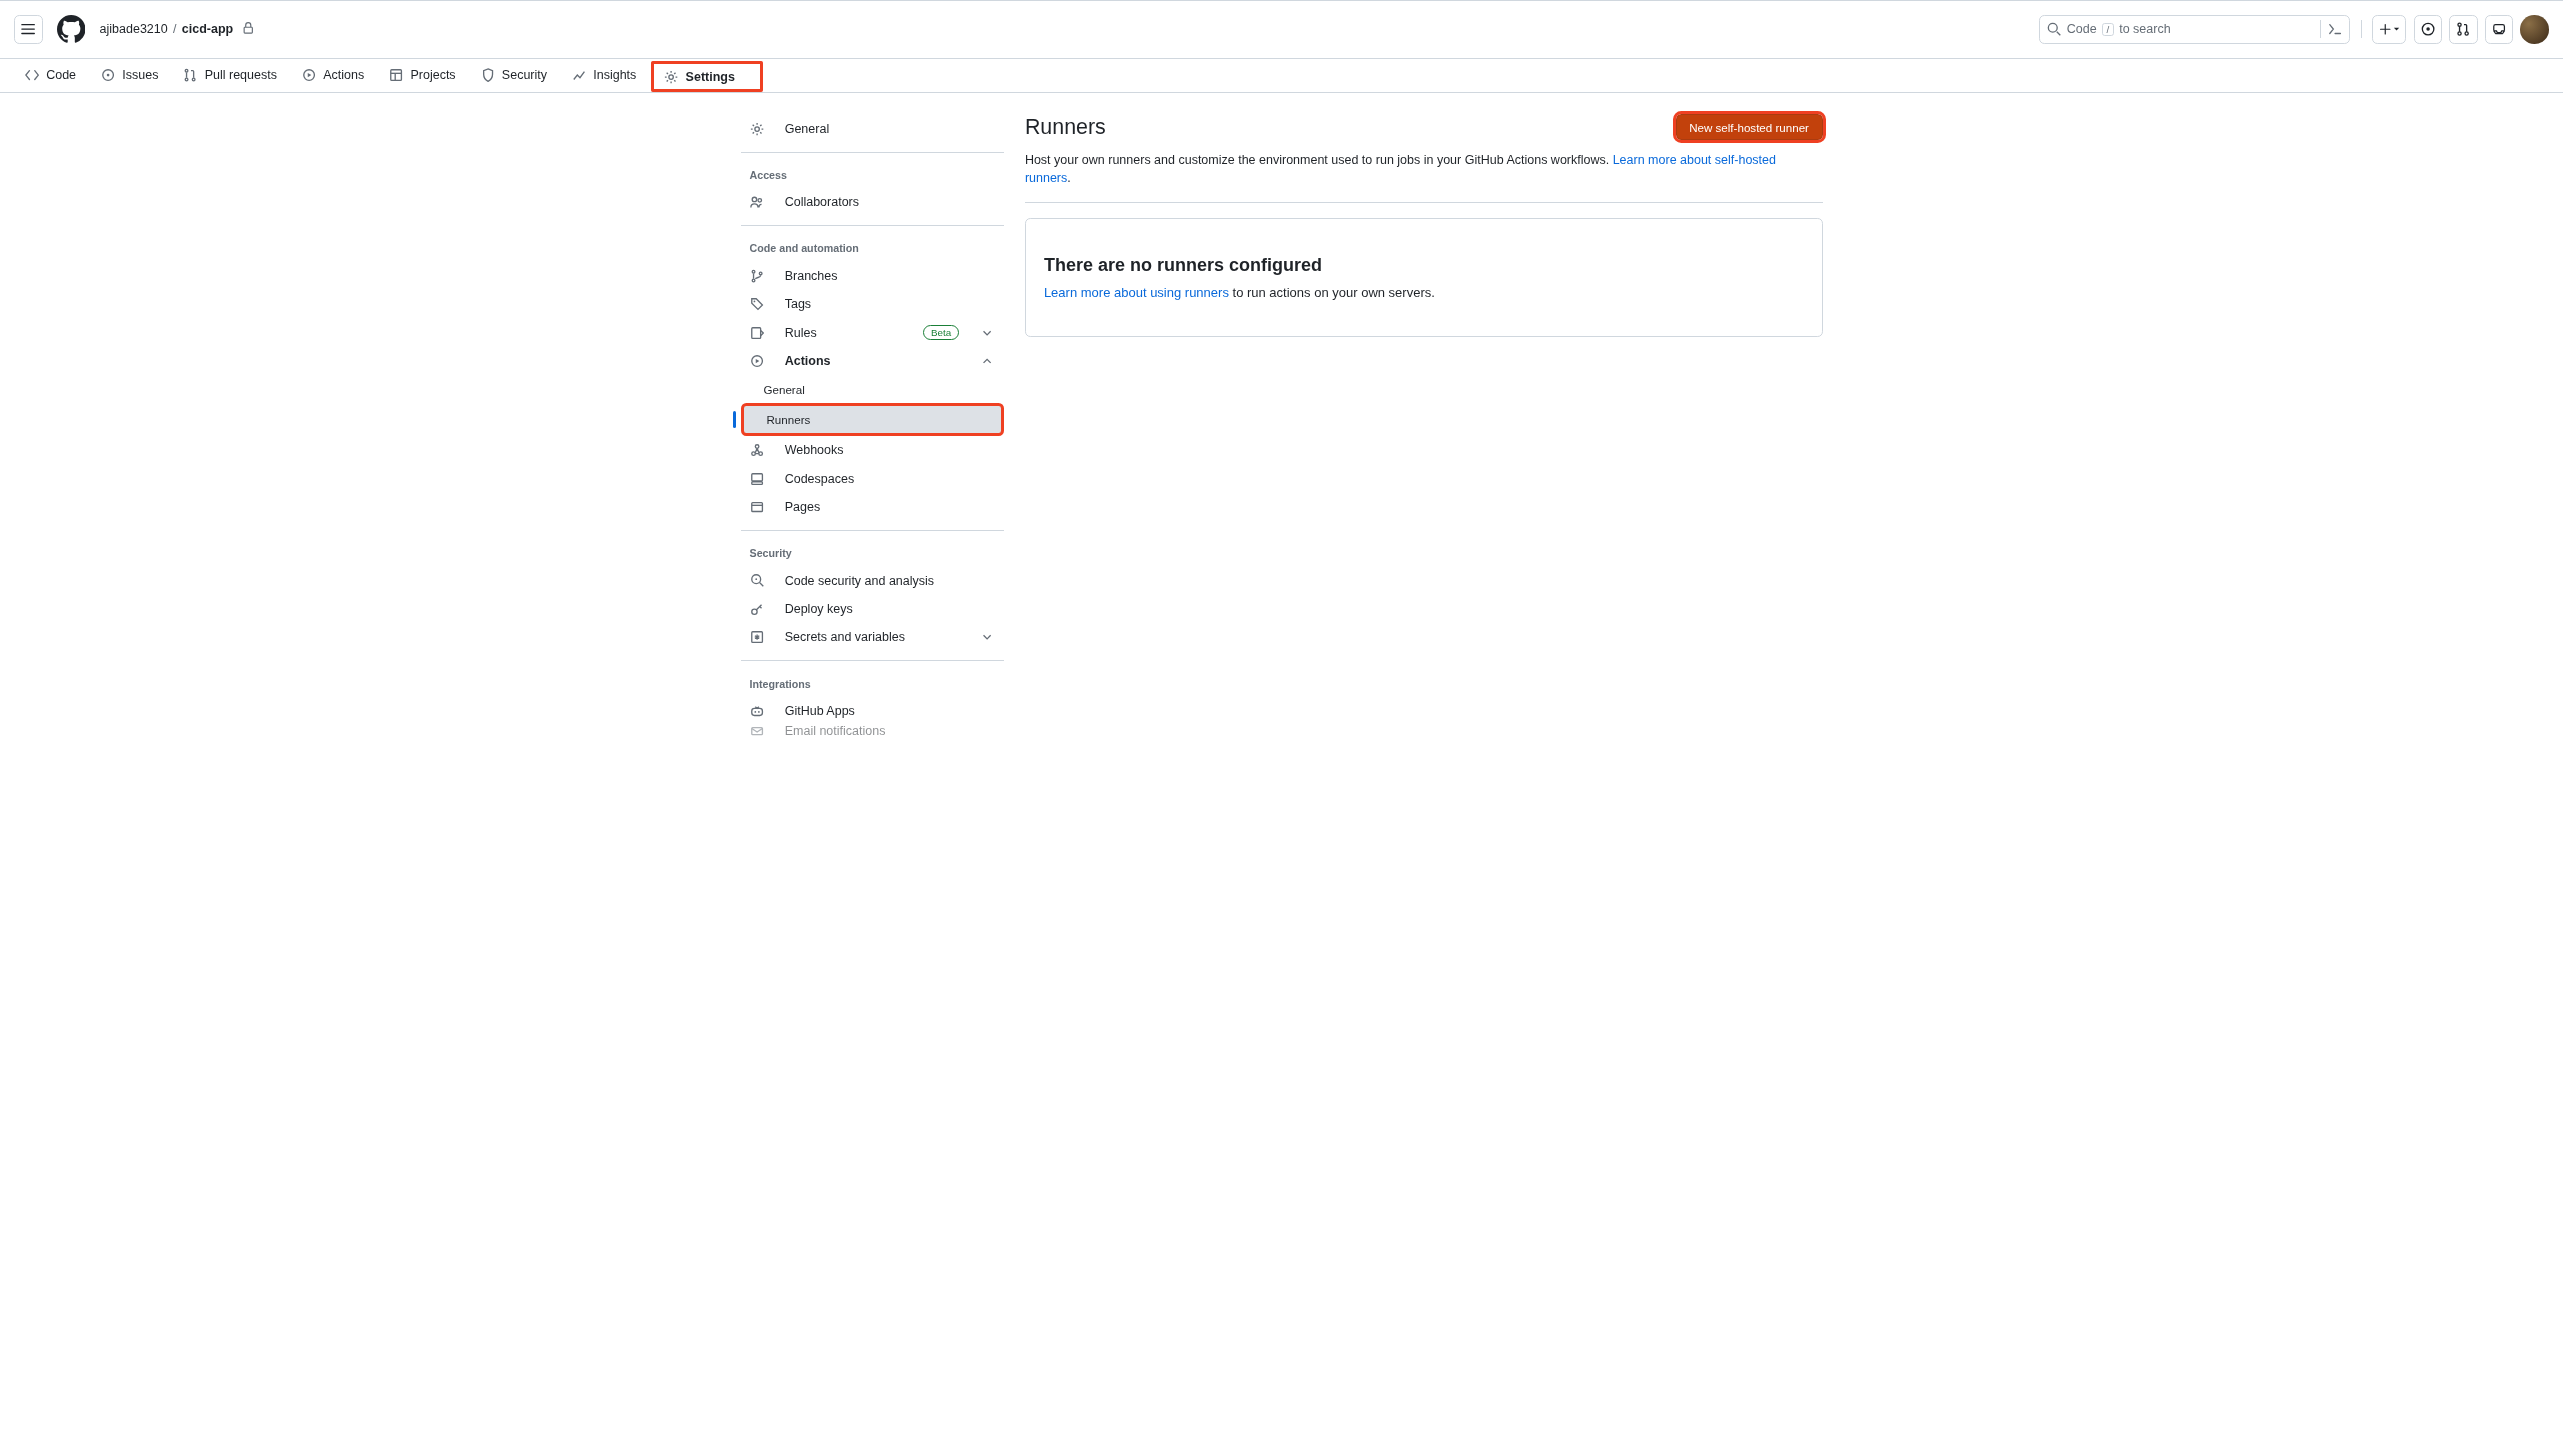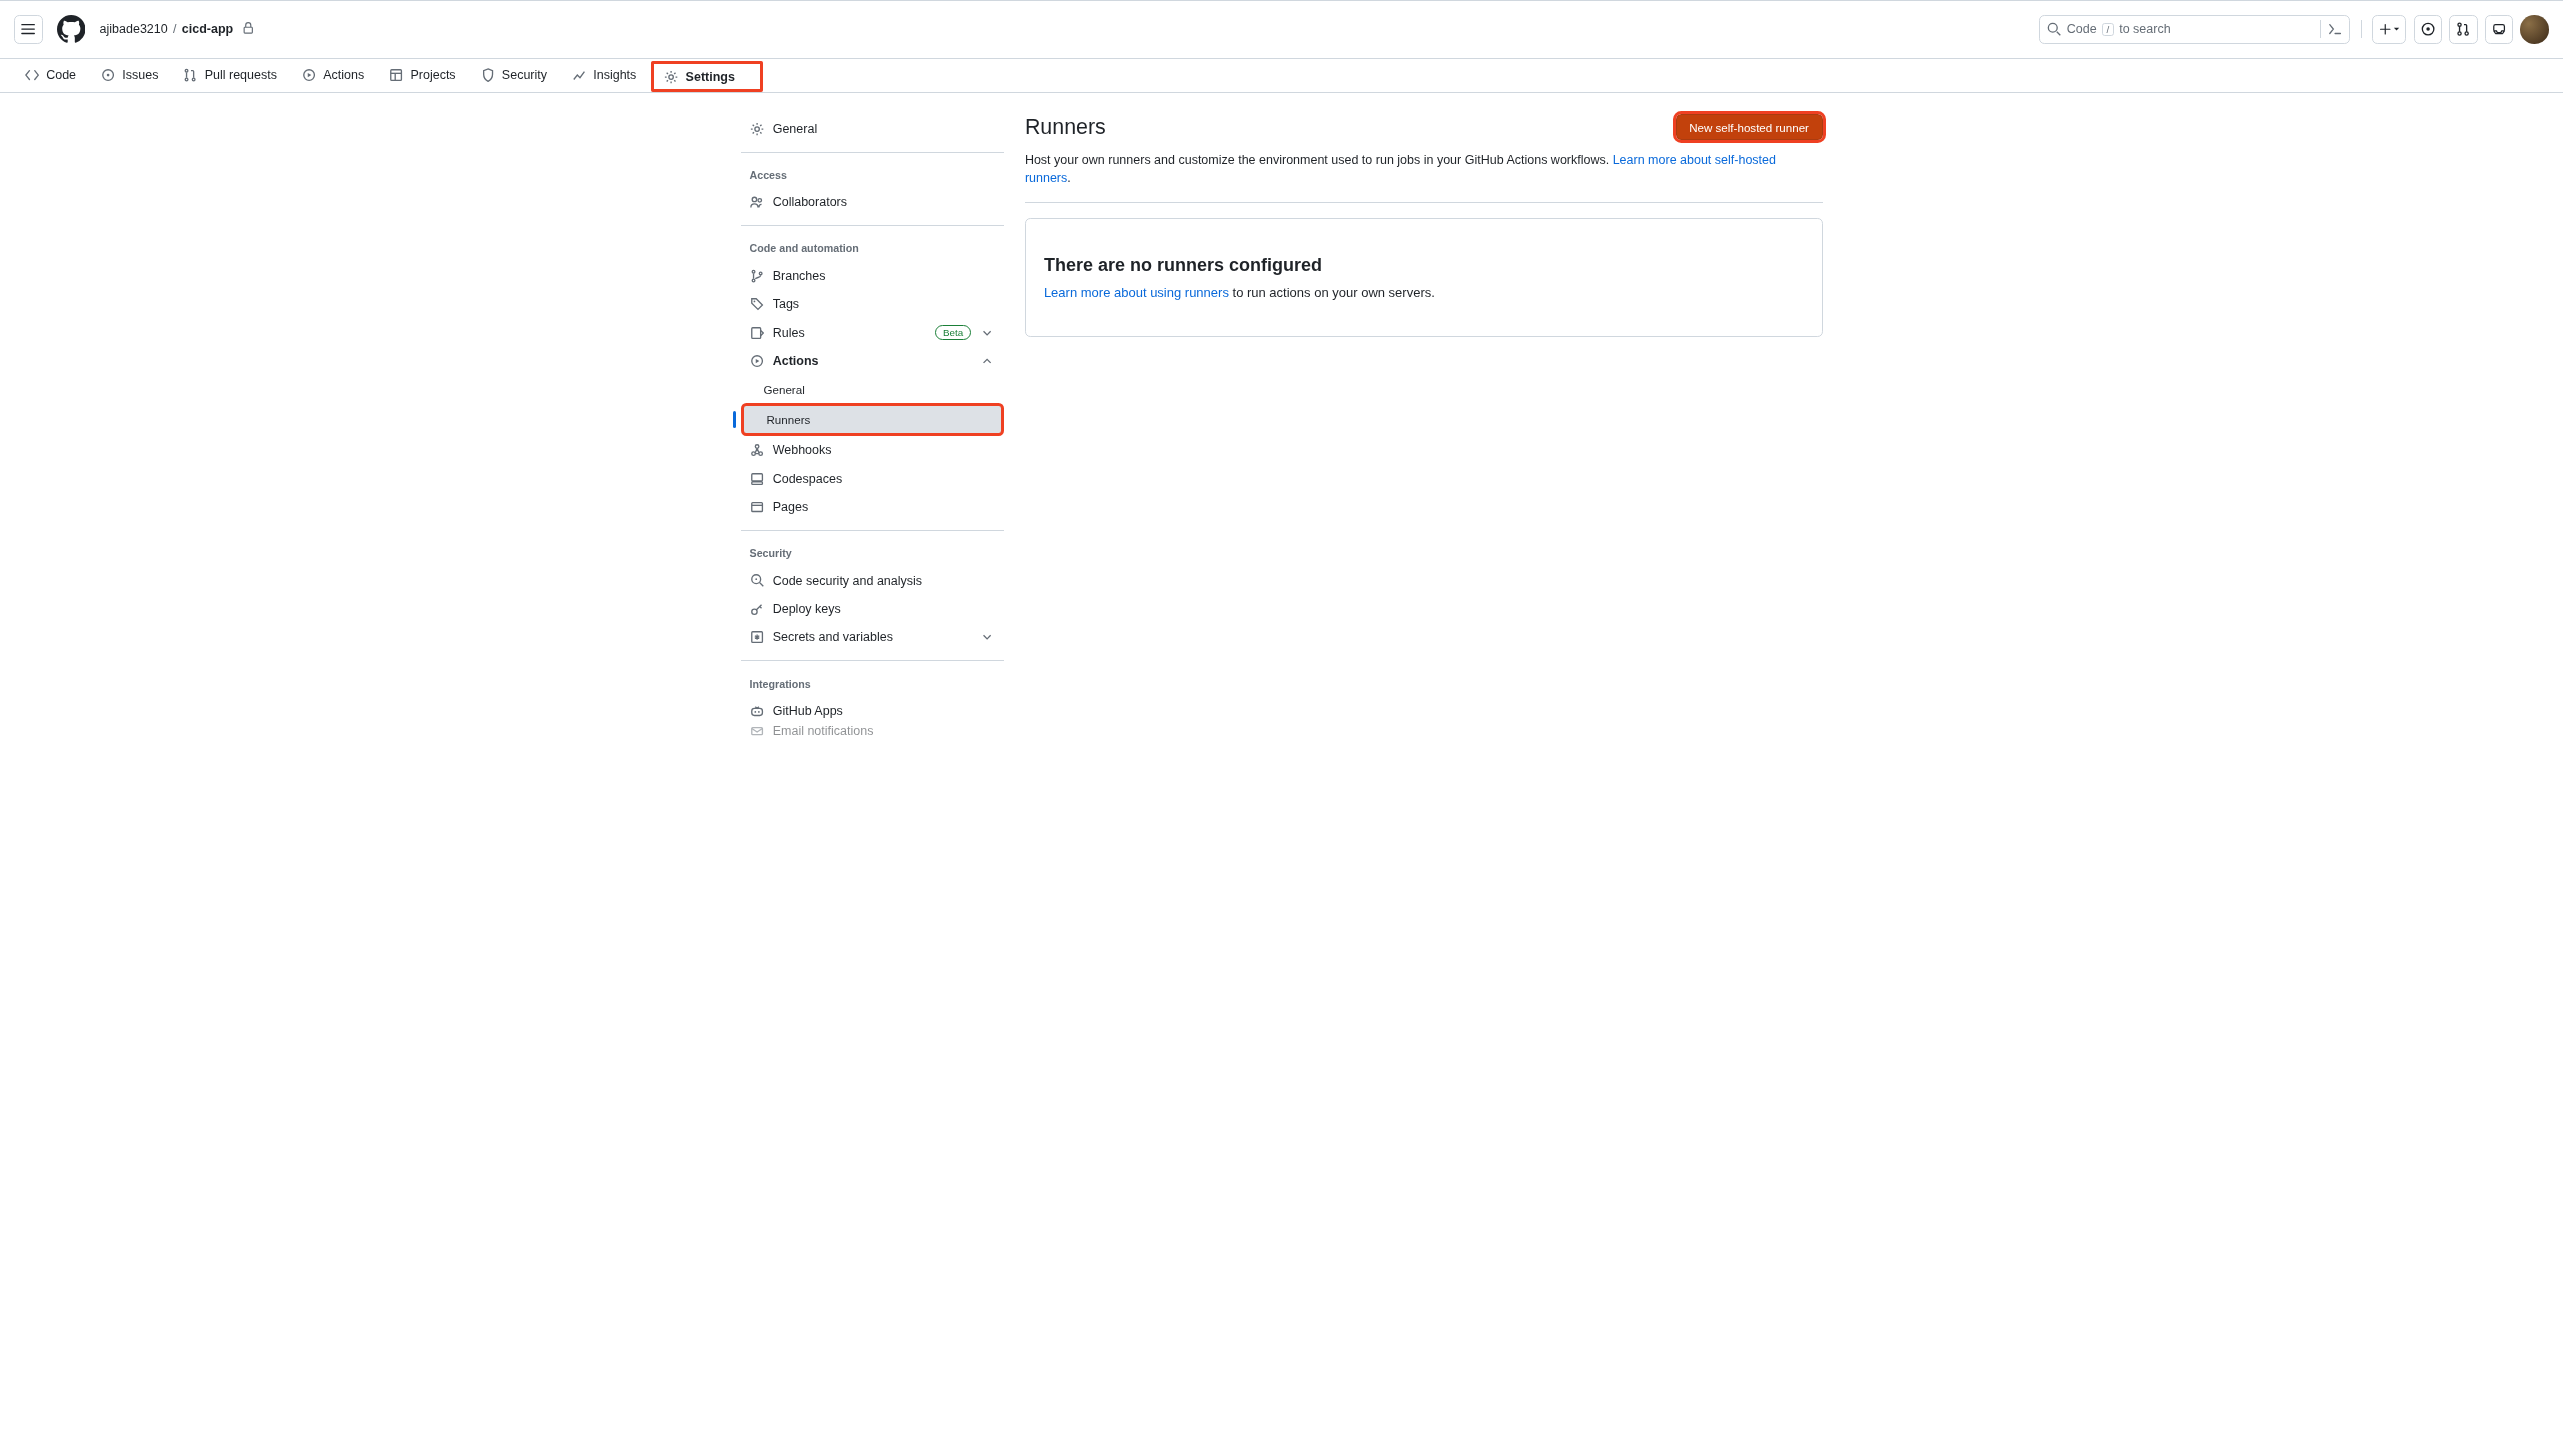--- a/index.html
+++ b/index.html
@@ -29,21 +29,21 @@
     .nav-item.highlighted { border: 3.6px solid #ef4022; border-radius: 1.8px; padding: 5.3px 25px 5.3px 10.7px; margin-bottom: 0px; margin-top: 1.8px; }
     .nav-item svg { width: 14.2px; height: 14.2px; fill: none; stroke: #656d76; stroke-width: 1.5; }
     .nav-item.highlighted .lbl { font-weight: 600; }
     
     
     .layout { display: flex; max-width: 1139px; margin: 0 auto; padding: 21.4px 28.5px; gap: 21.4px; }
     .sidebar { width: 263px; flex-shrink: 0; }
     .main { flex: 1; }
     
     
-    .sb-item { display: flex; align-items: center; gap: 9px; padding: 7.1px 9px; color: #1f2328; cursor: pointer; border-radius: 5.3px; }
+    .sb-item { display: flex; align-items: center; gap: 21px; padding: 7.1px 9px; color: #1f2328; cursor: pointer; border-radius: 5.3px; }
     .sb-item.active { background: #dde1e6; position: relative; }
     .sb-item.active::before { content:''; position:absolute; left:-10.7px; top:5.3px; bottom:5.3px; width:3.6px; background:#0969da; border-radius:1.8px; }
     .sb-item.highlight-box { border: 3.6px solid #ef4022; }
     .sb-item.bold { font-weight: 600; }
     .sb-item .spacer { flex: 1; }
     .sb-item svg { width: 14.2px; height: 14.2px; fill: none; stroke: #656d76; stroke-width: 1.5; flex-shrink: 0; }
     .sb-section { border-top: 0.9px solid #d0d7de; margin-top: 9px; padding-top: 9px; }
     .sb-heading { font-size: 10.7px; font-weight: 600; color: #656d76; padding: 7.1px 9px; }
     .sb-sub { padding-left: 23px; font-size: 11.6px; }
     .badge-beta { font-size: 9.8px; color: #1a7f37; border: 0.9px solid #1a7f37; border-radius: 18px; padding: 0.9px 7.1px; font-weight:500; }

